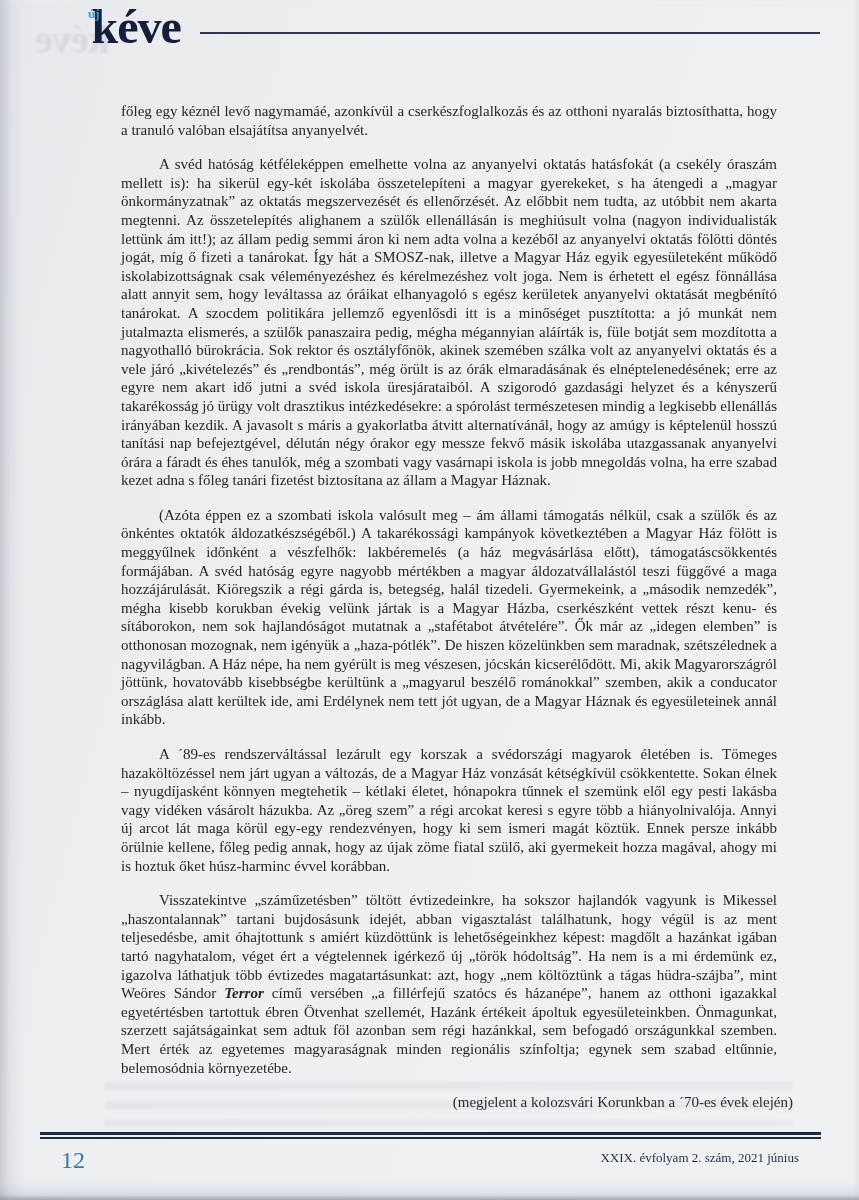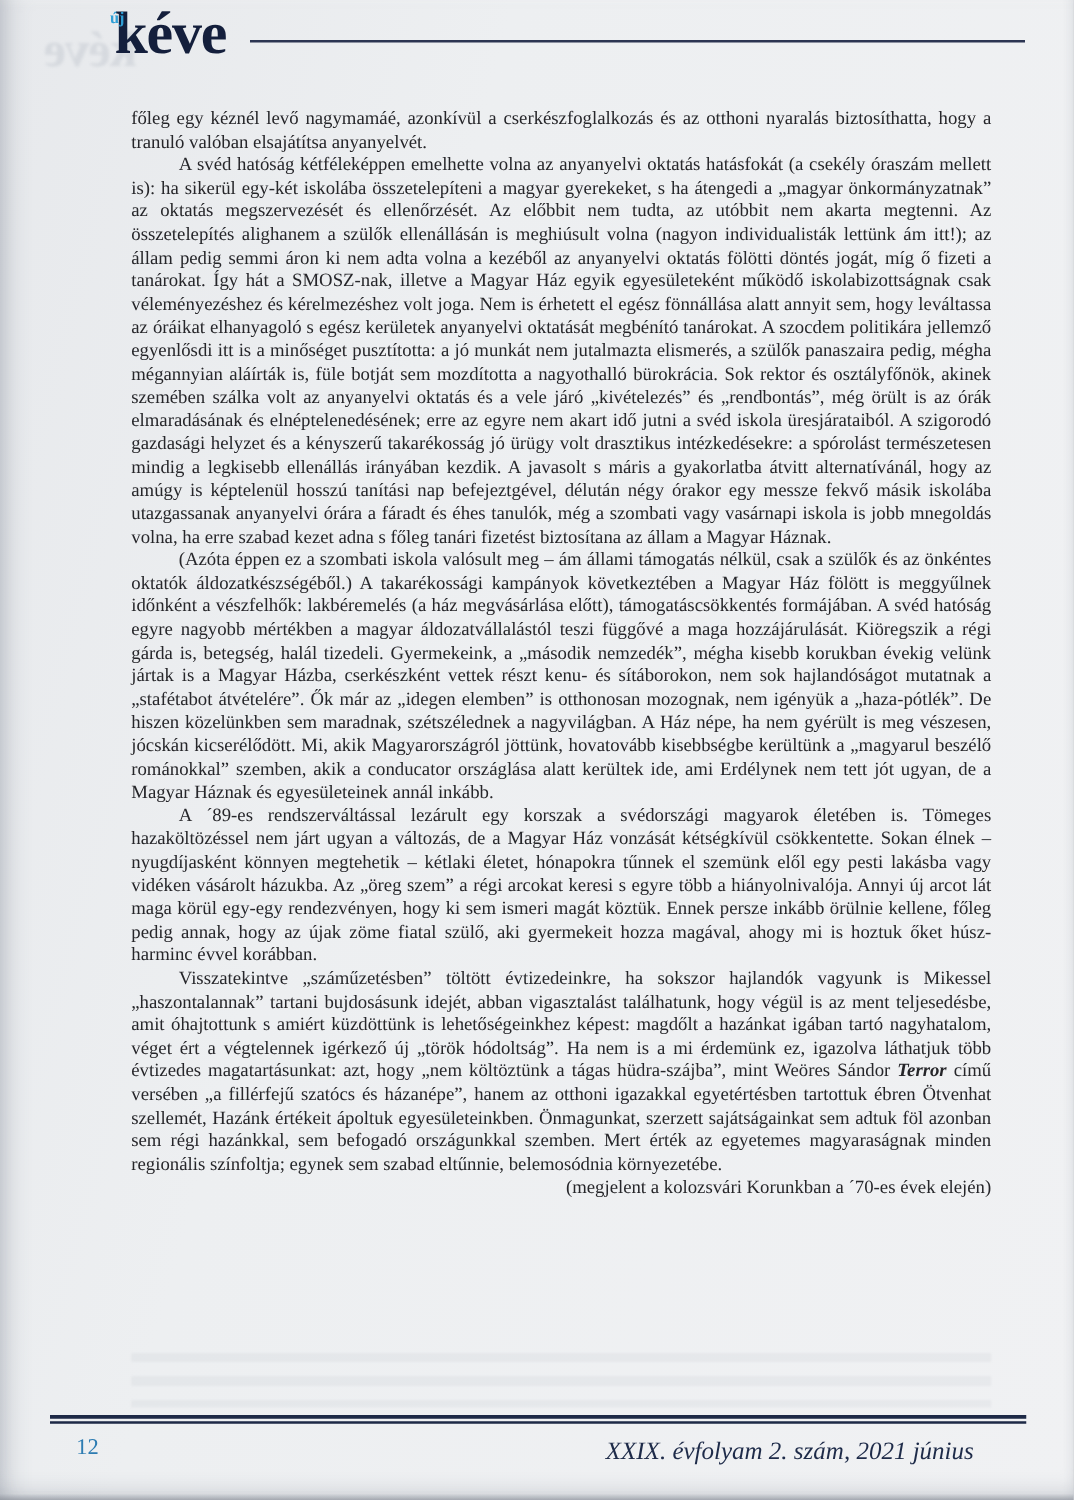--- a/index.html
+++ b/index.html
@@ -32,43 +32,43 @@
     display:inline-block;font-size:48px;line-height:46px;font-weight:bold;
     color:#141f3c;letter-spacing:-1px;margin-left:-4px;
   }
   .header-rule{position:absolute;left:200px;width:620px;top:32px;height:2px;background:#2c3552;}
 
   
   .article{
     position:absolute;left:105px;top:86px;width:688px;
     color:#26262a;font-size:15px;line-height:18.6px;text-align:justify;
   }
-  .para{margin:0;}
+  .para{margin:16px;}
   .para.indent{text-indent:38px;}
   .italic{font-style:italic;font-weight:bold;}
   .closing{margin:0;text-align:right;}
 
   
   .ghost-strip{
     position:absolute;left:105px;width:688px;top:1082px;height:44px;
     background:repeating-linear-gradient(to bottom,
       rgba(125,135,150,.14) 0 8px, rgba(125,135,150,0) 8px 19px);
     filter:blur(1px);opacity:.55;pointer-events:none;
   }
 
   
   .footer-rule{
     position:absolute;left:40px;width:781px;top:1132px;height:2px;
     border-top:3px solid #1d2946;border-bottom:2px solid #1d2946;background:transparent;
   }
   .footer-page-number{
-    position:absolute;left:61px;top:1147px;font-size:18px;color:#2d7cb2;
+    position:absolute;left:61px;top:1147px;font-size:24px;color:#2d7cb2;
   }
   .footer-issue{
-    position:absolute;right:80px;top:1150px;font-size:20px;font-style:italic;color:#1e2b49;
+    position:absolute;right:60px;top:1150px;font-size:13px;color:#1e2b49;
   }
 </style>
 </head>
 <body>
 
 <div class="page">
 
   <div class="header">
     <div class="ghost-logo">kéve</div>
     <div class="logo">

